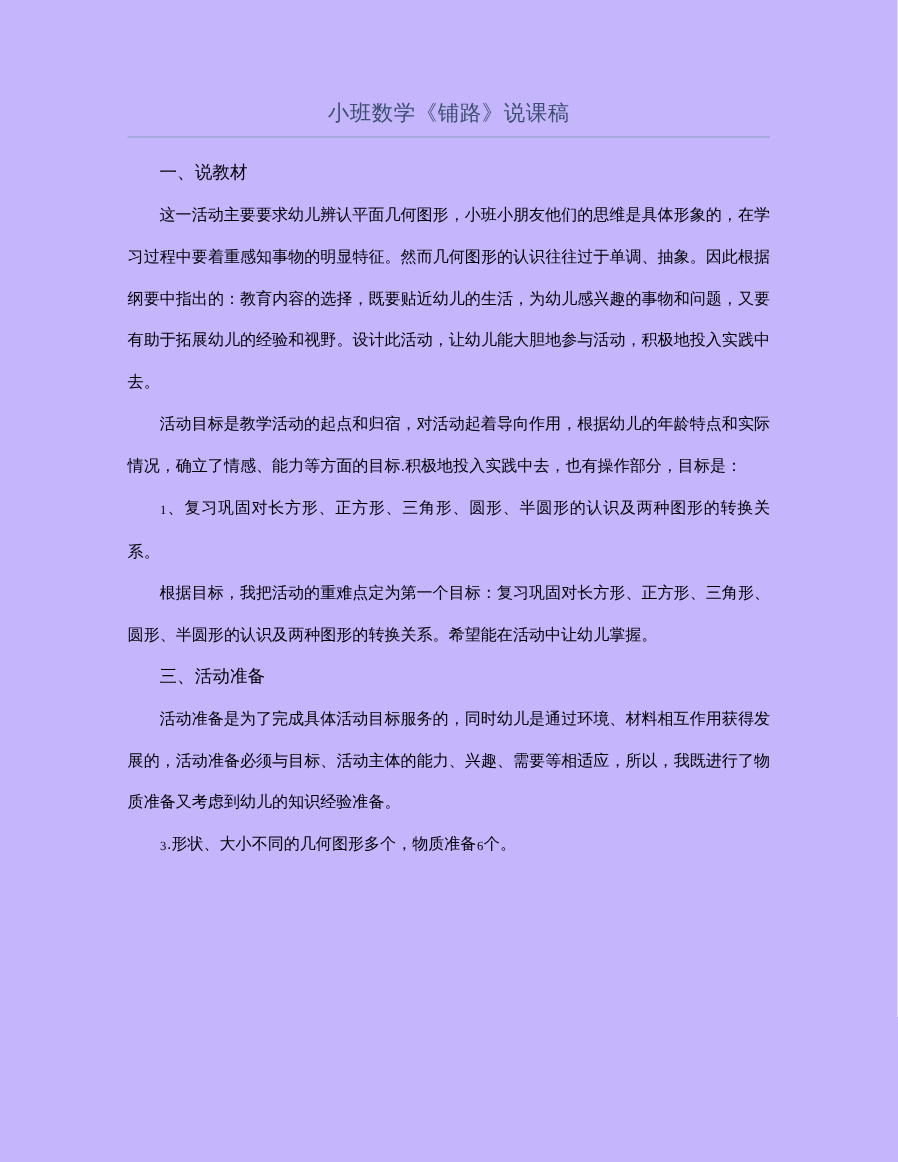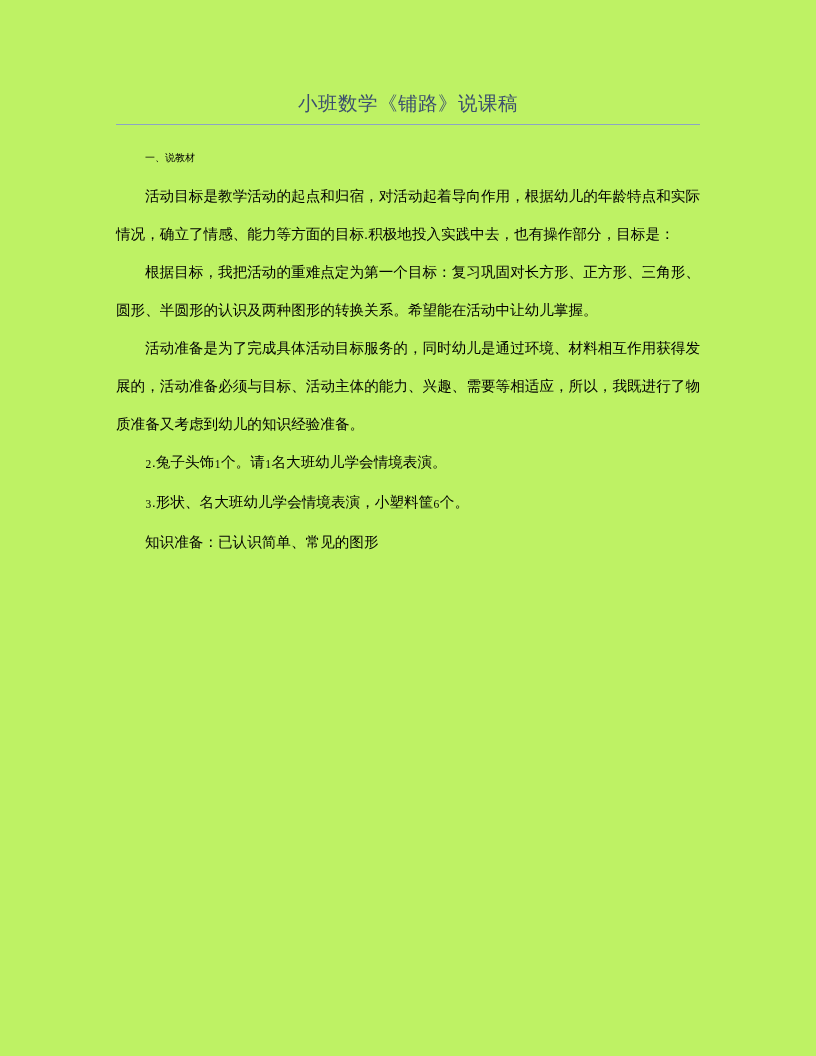--- a/index.html
+++ b/index.html
@@ -15,21 +15,21 @@
     position: relative;
     overflow: hidden;
   }
 
   .page {
     position: absolute;
     left: 0;
     top: 0;
     width: 816px;
     height: 1056px;
-    background: #bef264;
+    background: #c4b5fd;
   }
 
   .doc-body {
     position: absolute;
     left: 116px;
     top: 88px;
     width: 584px;
   }
 
   .doc-title {
@@ -45,21 +45,21 @@
   }
 
   .title-rule {
     height: 0;
     border-top: 1.6px solid #8ca4c4;
     margin: 0 0 0 0;
     width: 584px;
   }
 
   .section-heading {
-    font-size: 10px;
+    font-size: 16px;
     line-height: 38px;
     margin: 0;
     padding: 0;
     text-indent: 29px;
     white-space: nowrap;
     font-family: Liberation Serif, serif;
   }
 
   .para {
     font-size: 14.6px;
@@ -89,36 +89,37 @@
   <div class="doc-body">
 
     <h1 class="doc-title">小班数学《铺路》说课稿</h1>
 
     <div class="title-rule"></div>
 
     <div class="spacer-top-1"></div>
 
     <p class="section-heading">一、说教材</p>
 
+    <p class="para">这一活动主要要求幼儿辨认平面几何图形，小班小朋友他们的思维是具体形象的，在学习过程中要着重感知事物的明显特征。然而几何图形的认识往往过于单调、抽象。因此根据纲要中指出的：教育内容的选择，既要贴近幼儿的生活，为幼儿感兴趣的事物和问题，又要有助于拓展幼儿的经验和视野。设计此活动，让幼儿能大胆地参与活动，积极地投入实践中去。</p>
 
 
     <p class="para">活动目标是教学活动的起点和归宿，对活动起着导向作用，根据幼儿的年龄特点和实际情况，确立了情感、能力等方面的目标.积极地投入实践中去，也有操作部分，目标是：</p>
 
+    <p class="para">
+      <span class="num">1</span><span>、</span><span>复习巩固对长方形、正方形、三角形、圆形、半圆形的认识及两种图形的转换关系。</span>
+    </p>
 
 
     <p class="para">根据目标，我把活动的重难点定为第一个目标：复习巩固对长方形、正方形、三角形、圆形、半圆形的认识及两种图形的转换关系。希望能在活动中让幼儿掌握。</p>
 
+    <p class="section-heading">三、活动准备</p>
 
     <p class="para">活动准备是为了完成具体活动目标服务的，同时幼儿是通过环境、材料相互作用获得发展的，活动准备必须与目标、活动主体的能力、兴趣、需要等相适应，所以，我既进行了物质准备又考虑到幼儿的知识经验准备。</p>
 
 
+
     <p class="para">
-      <span class="num">2</span><span>.</span><span>兔子头饰</span><span class="num">1</span><span>个。请</span><span class="num">1</span><span>名大班幼儿学会情境表演。</span>
+      <span class="num">3</span><span>.</span><span>形状、大小不同的几何图形多个，物质准备</span><span class="num">6</span><span>个。</span>
     </p>
 
-    <p class="para">
-      <span class="num">3</span><span>.</span><span>形状、名大班幼儿学会情境表演，小塑料筐</span><span class="num">6</span><span>个。</span>
-    </p>
-
-    <p class="para">知识准备：已认识简单、常见的图形</p>
 
   </div>
 </div>
 
 </body></html>

